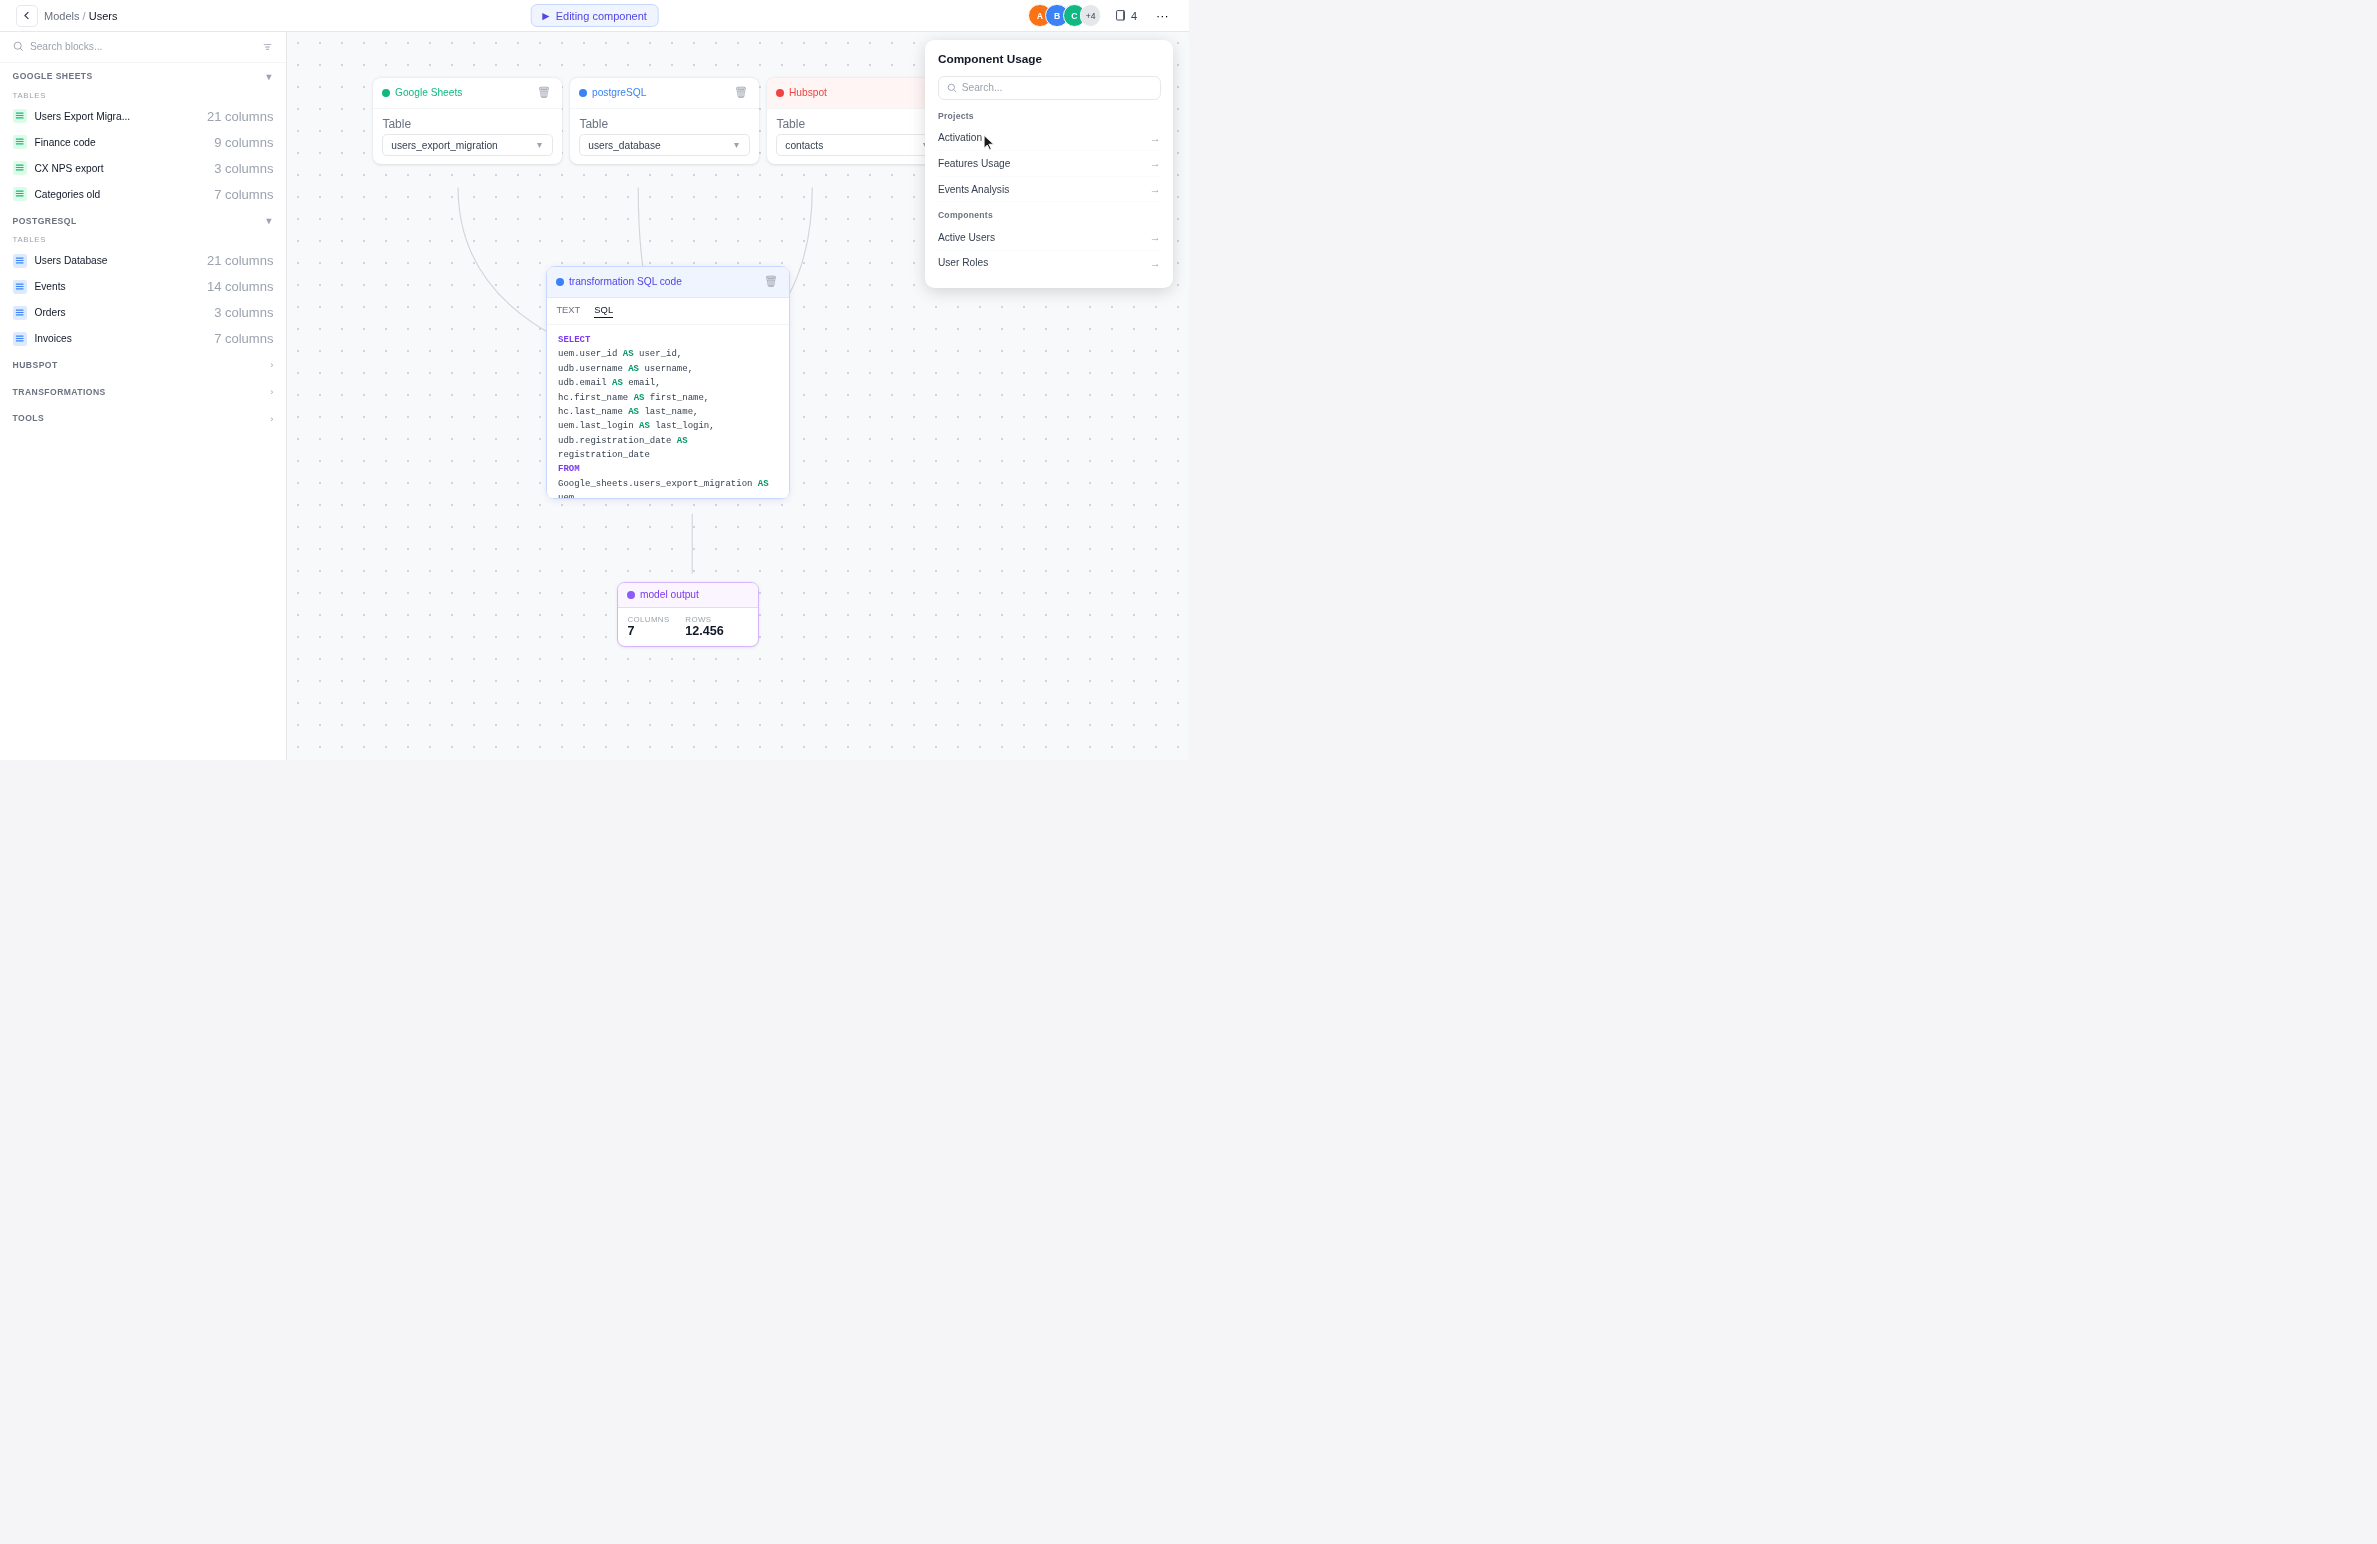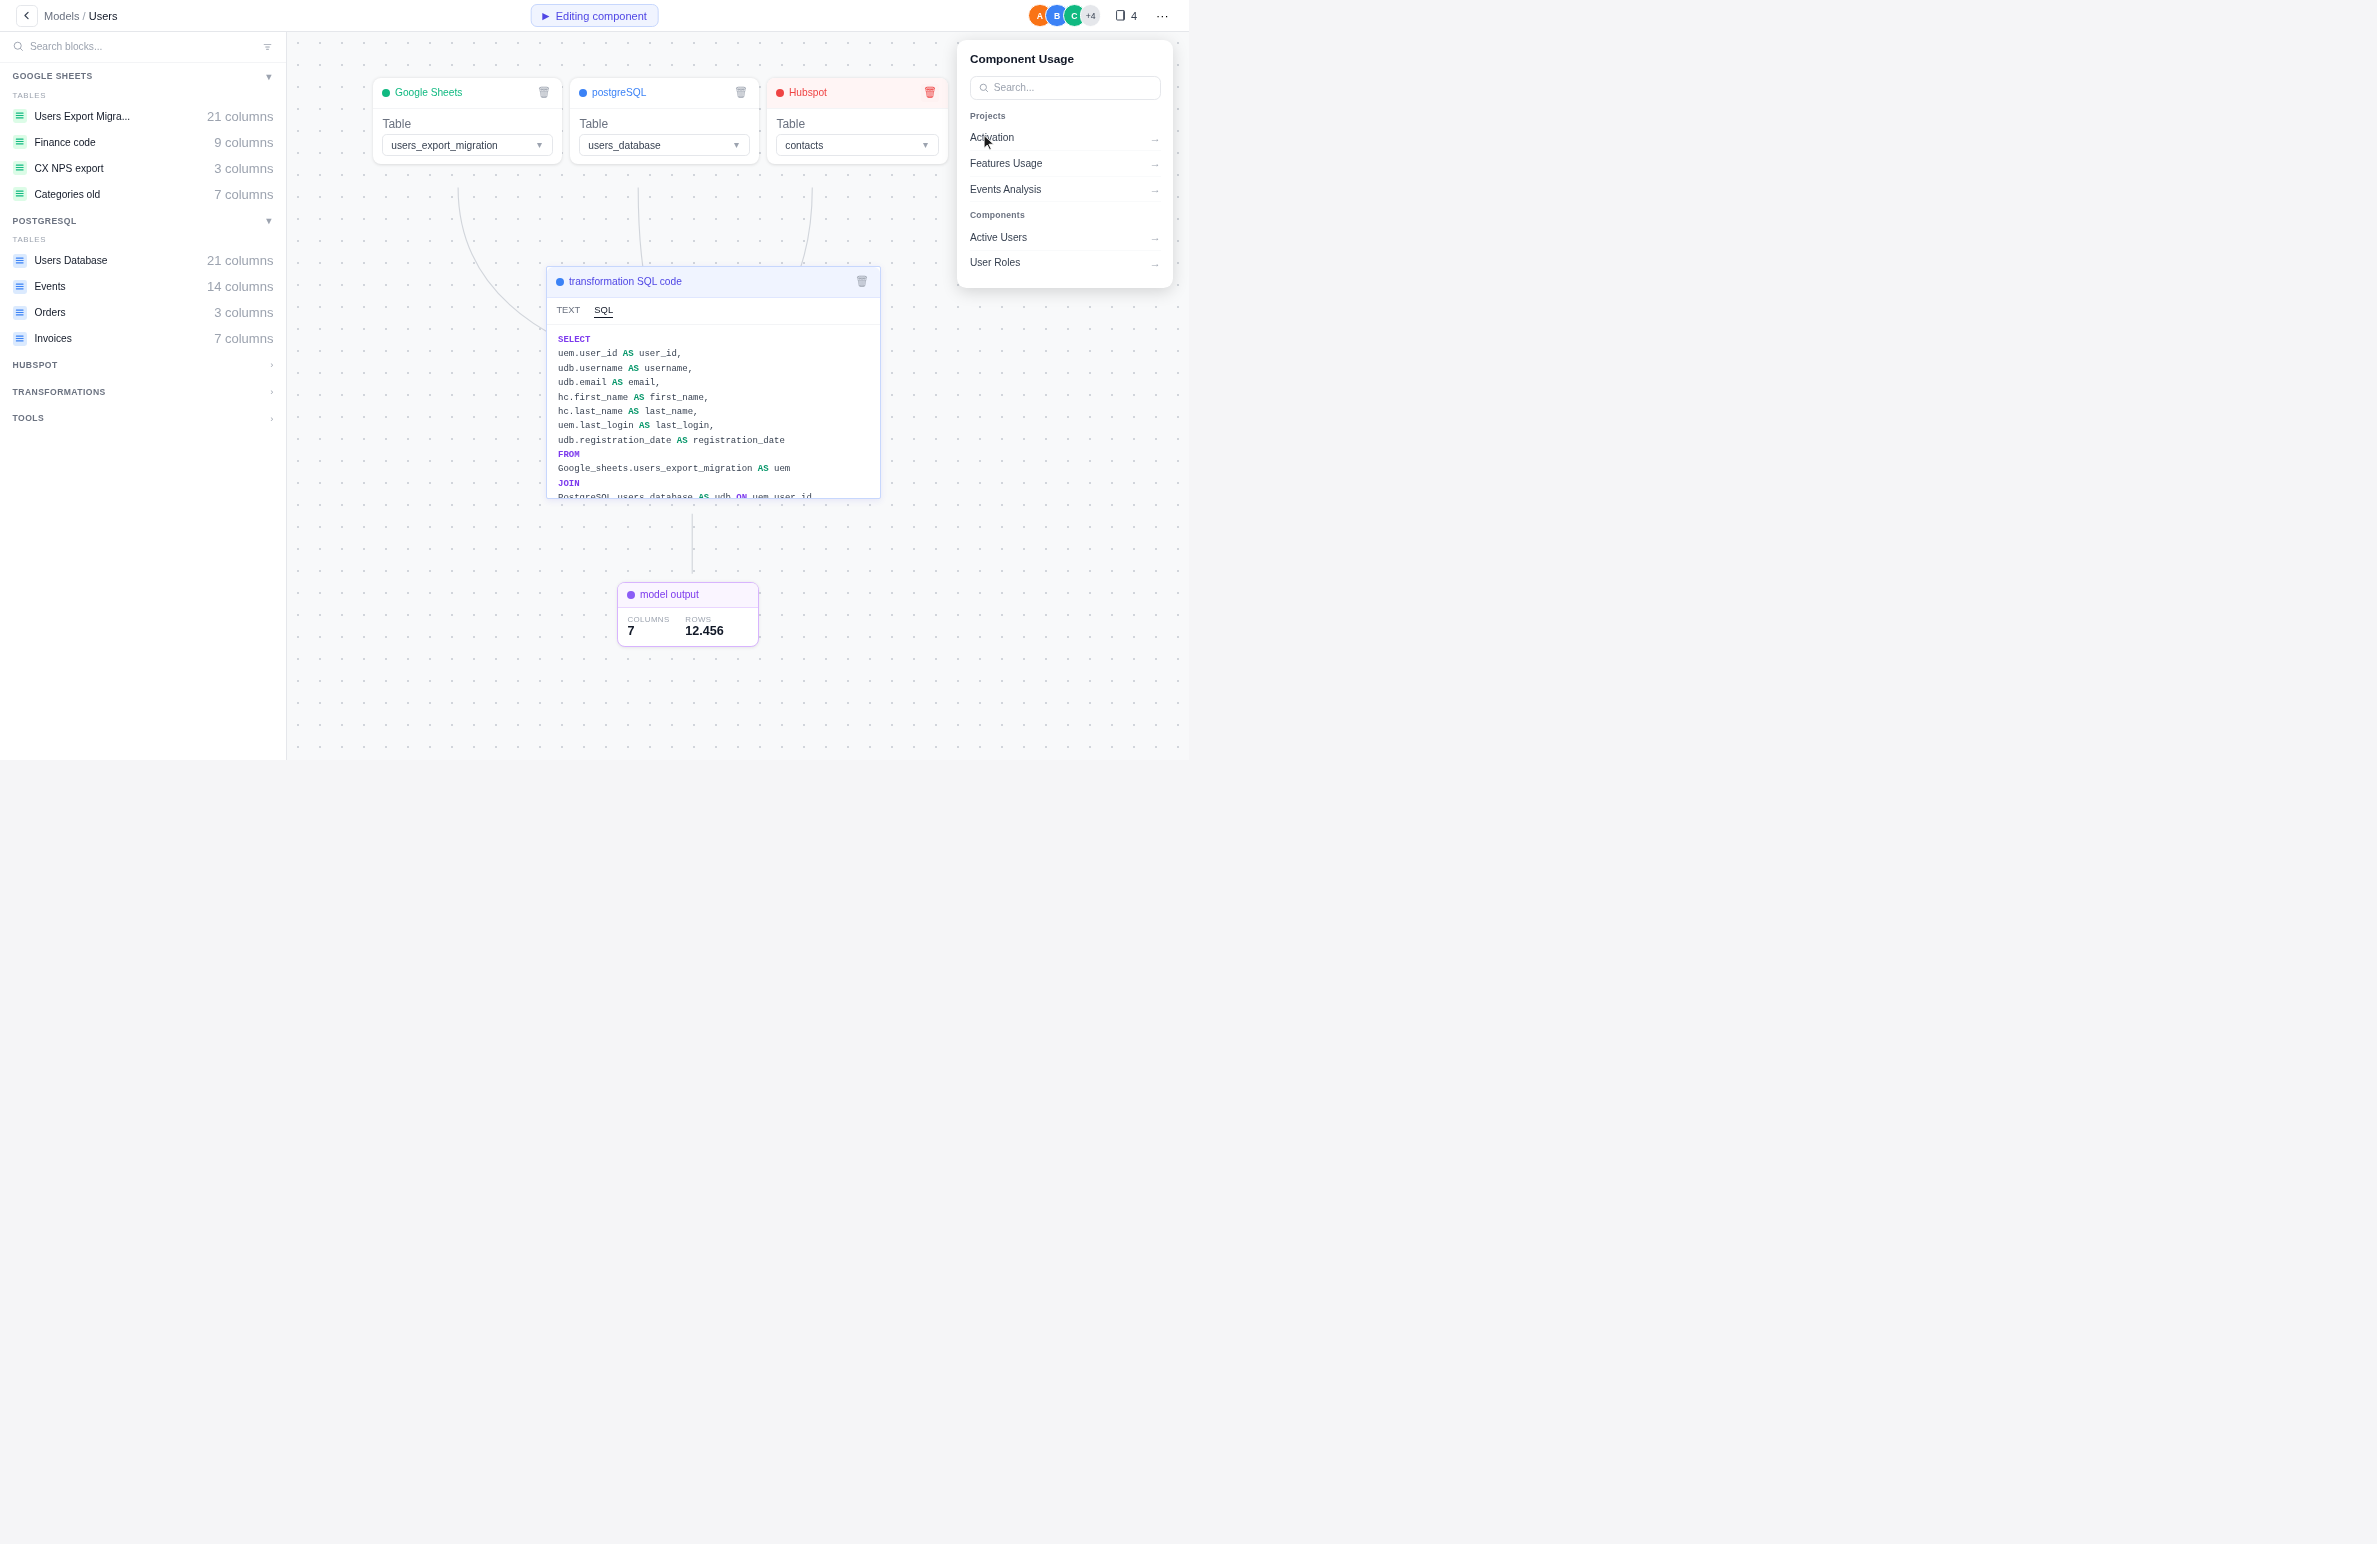--- a/index.html
+++ b/index.html
@@ -312,24 +312,24 @@
       color: #374151;
       cursor: pointer;
       background: #fff;
     }
     .node-select .chevron { color: #9ca3af; font-size: 8.6px; }
 
     
     .transform-node {
       position: absolute;
       background: #fff;
-      border-radius: 2px;
+      border-radius: 9px;
       border: 1.6px solid #c7d7fd;
       box-shadow: 0 1.6px 6.3px rgba(79,70,229,0.1);
-      width: 335px;
+      width: 244px;
     }
     .transform-header {
       display: flex;
       align-items: center;
       justify-content: space-between;
       padding: 6.3px 9.4px;
       border-bottom: 0.8px solid #e0e7ff;
       background: #f0f4ff;
       border-radius: 6.3px 6.3px 0 0;
     }
@@ -408,21 +408,21 @@
       font-size: 12.6px;
       font-weight: 600;
       color: #111827;
     }
 
     
     .component-panel {
       position: absolute;
       right: 15.7px;
       top: 7.9px;
-      width: 216px;
+      width: 248px;
       background: #fff;
       border-radius: 9.4px;
       box-shadow: 0 3.1px 15.7px rgba(0,0,0,0.15);
       padding: 12.6px;
       z-index: 20;
     }
     .panel-title {
       font-size: 11.8px;
       font-weight: 600;
       color: #111827;

